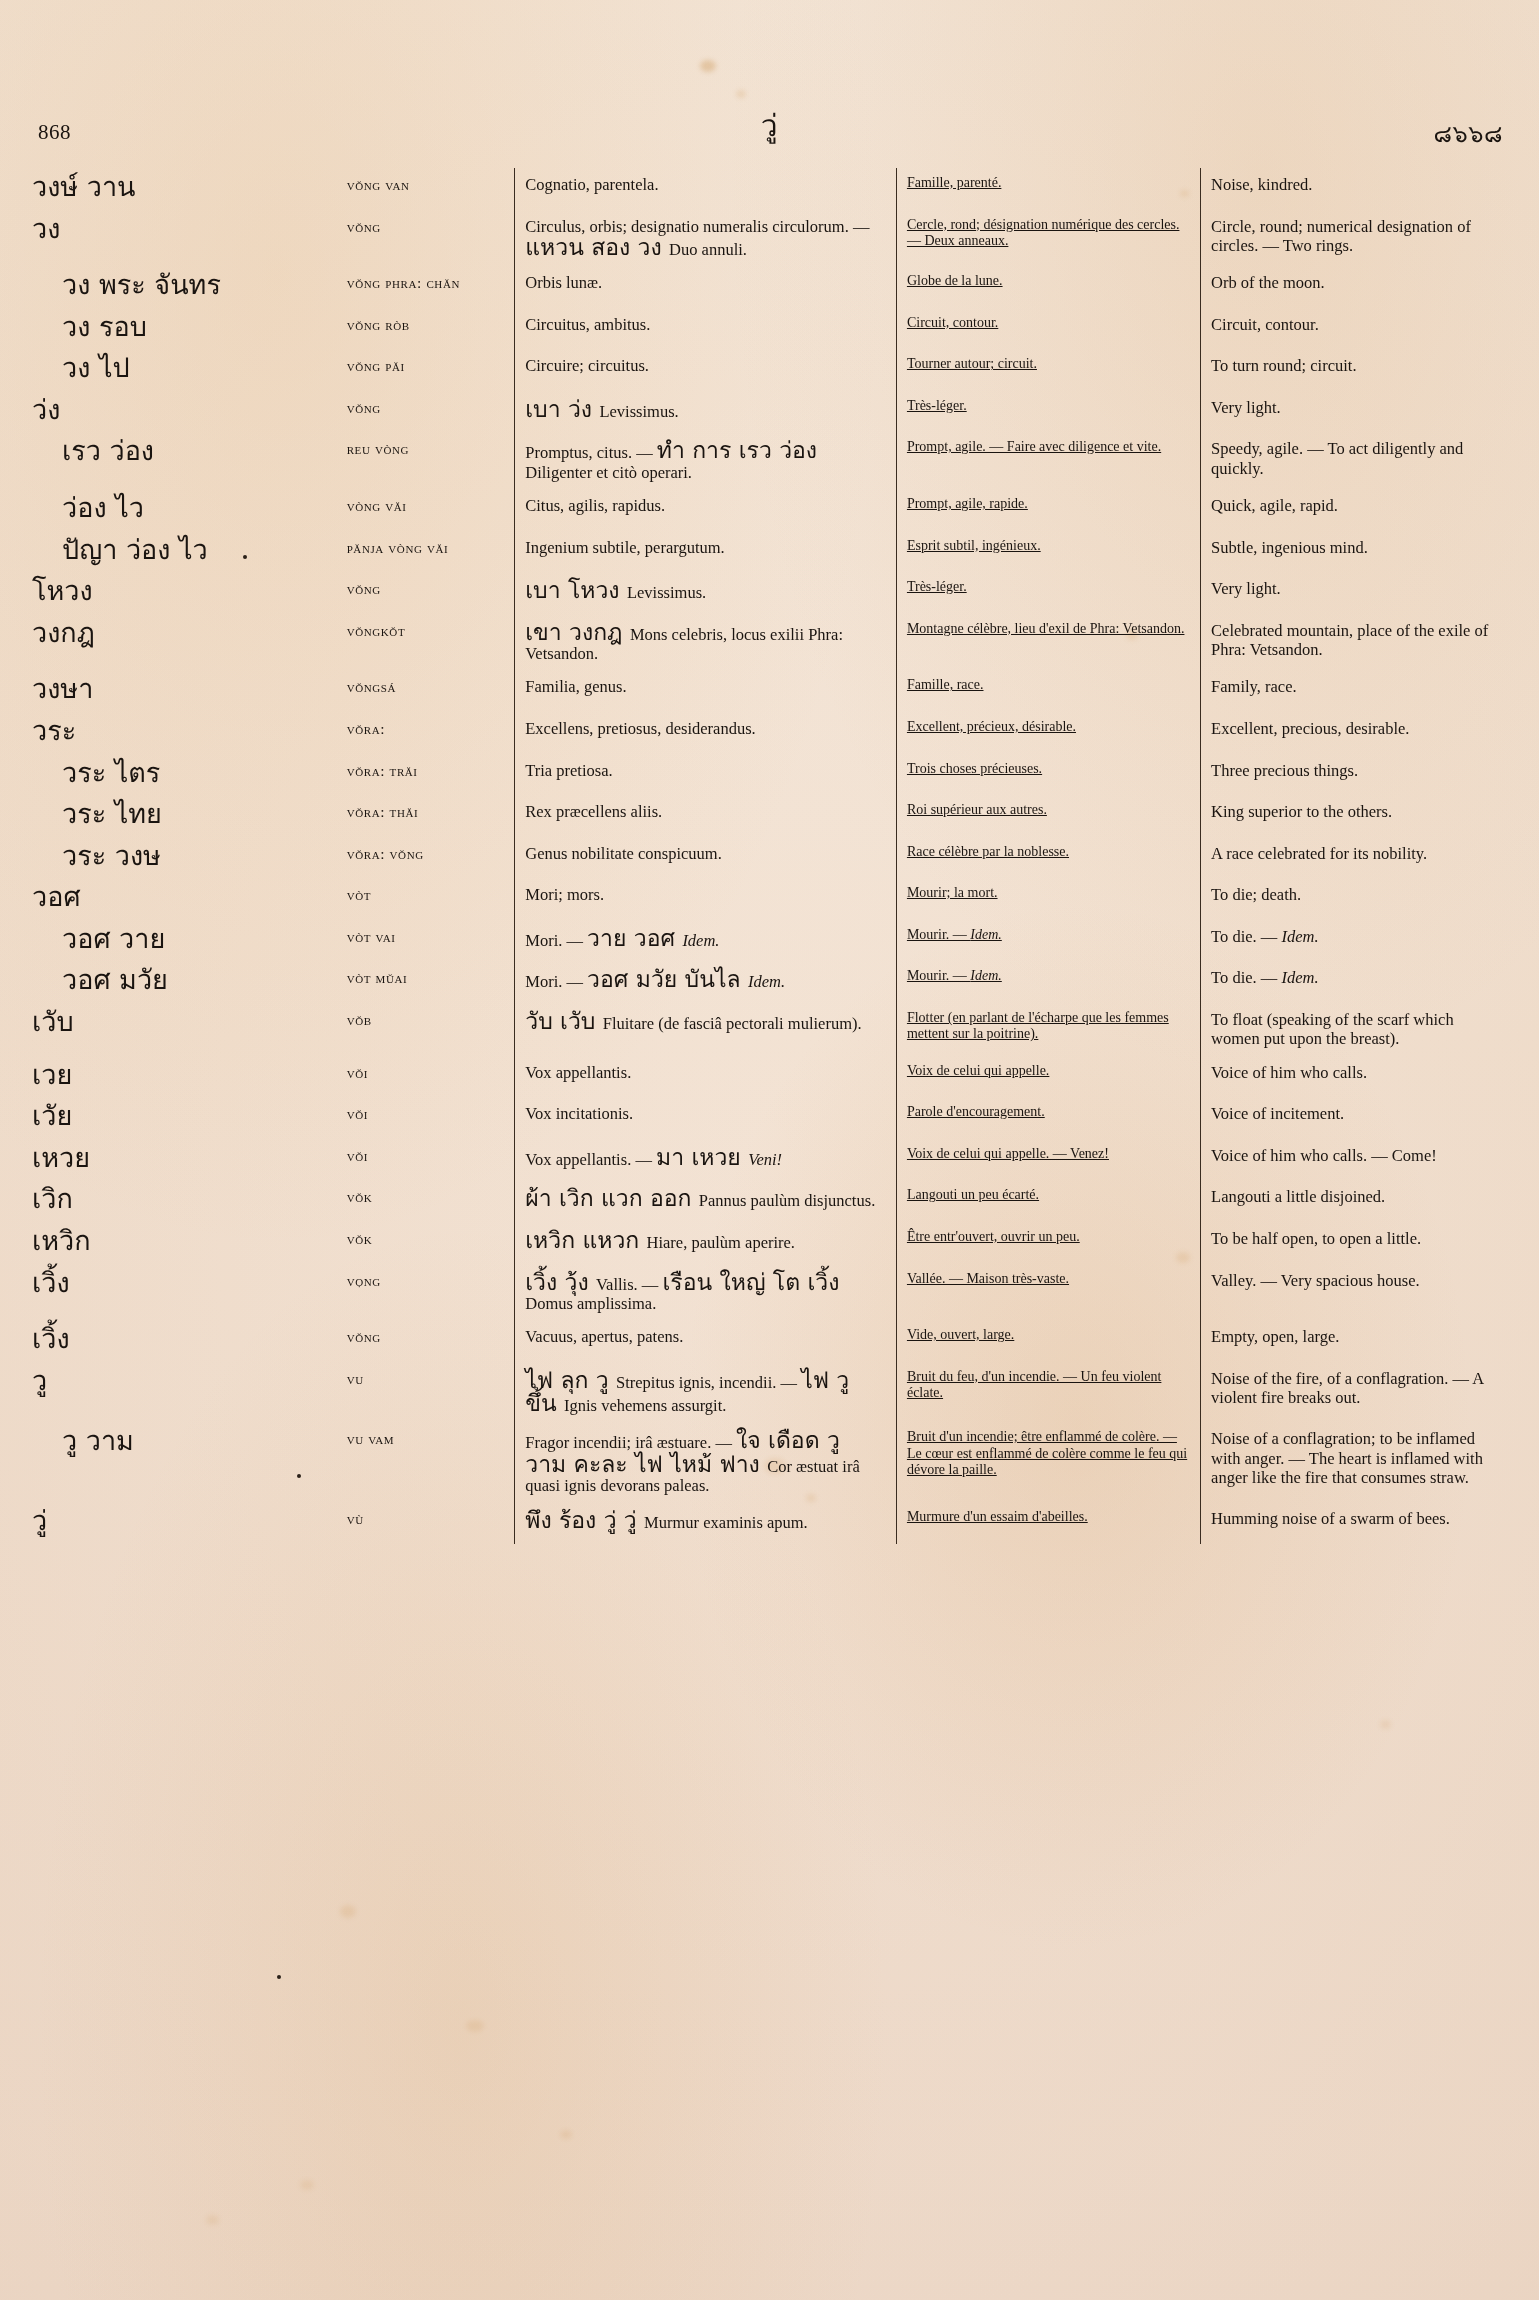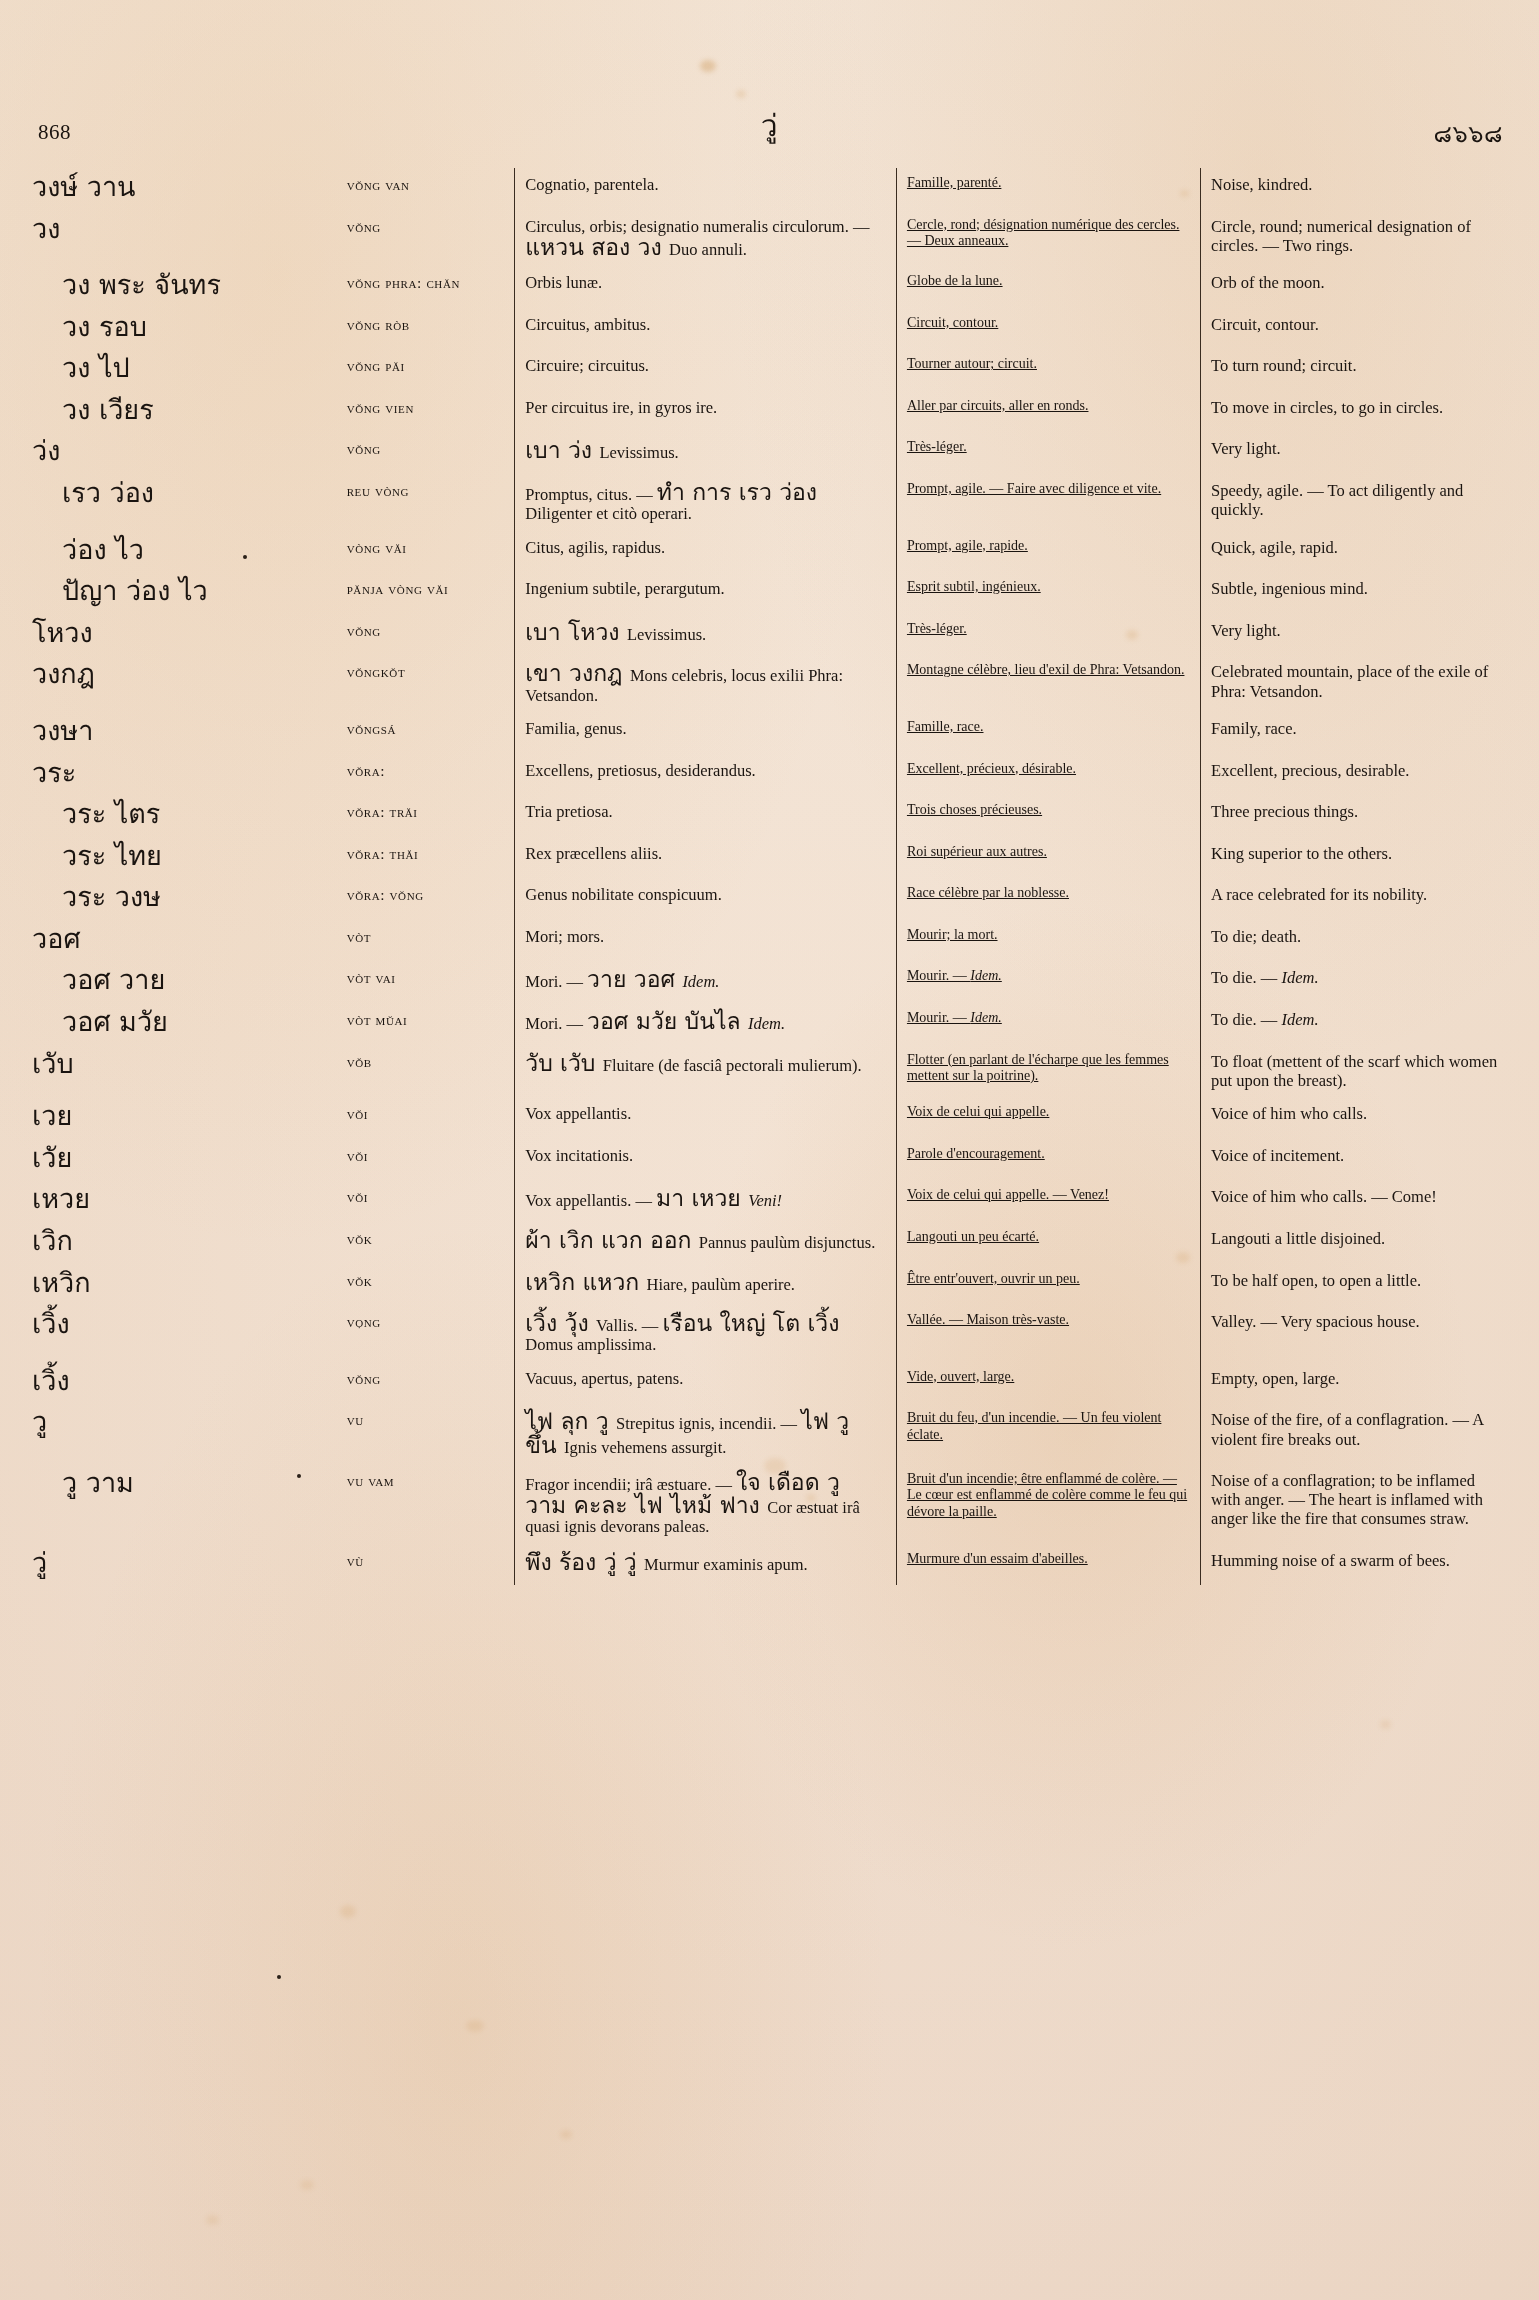--- a/index.html
+++ b/index.html
@@ -195,27 +195,20 @@
           <td class="c-en">Circuit, contour.</td>
         </tr>
         <tr>
           <td class="c-thai ind1">วง ไป</td>
           <td class="c-rom">vŏng păi</td>
           <td class="c-lat">Circuire; circuitus.</td>
           <td class="c-fr">Tourner autour; circuit.</td>
           <td class="c-en">To turn round; circuit.</td>
         </tr>
         <tr>
-          <td class="c-thai ind1">วง เวียร</td>
-          <td class="c-rom">vŏng vien</td>
-          <td class="c-lat">Per circuitus ire, in gyros ire.</td>
-          <td class="c-fr">Aller par circuits, aller en ronds.</td>
-          <td class="c-en">To move in circles, to go in circles.</td>
-        </tr>
-        <tr>
           <td class="c-thai">ว่ง</td>
           <td class="c-rom">vŏng</td>
           <td class="c-lat"><span class="th">เบา ว่ง </span>Levissimus.</td>
           <td class="c-fr">Très-léger.</td>
           <td class="c-en">Very light.</td>
         </tr>
         <tr>
           <td class="c-thai ind1">เรว ว่อง</td>
           <td class="c-rom">reu vòng</td>
           <td class="c-lat">Promptus, citus. — <span class="th">ทำ การ เรว ว่อง </span>Diligenter et citò operari.</td>
@@ -304,21 +297,21 @@
           <td class="c-rom">vòt mŭai</td>
           <td class="c-lat">Mori. — <span class="th">วอศ มวัย บันไล </span><span class="it">Idem.</span></td>
           <td class="c-fr">Mourir. — <span class="it">Idem.</span></td>
           <td class="c-en">To die. — <span class="it">Idem.</span></td>
         </tr>
         <tr>
           <td class="c-thai">เวับ</td>
           <td class="c-rom">vŏb</td>
           <td class="c-lat"><span class="th">วับ เวับ </span>Fluitare (de fasciâ pectorali mulierum).</td>
           <td class="c-fr">Flotter (en parlant de l'écharpe que les femmes mettent sur la poitrine).</td>
-          <td class="c-en">To float (mettent of the scarf which women put upon the breast).</td>
+          <td class="c-en">To float (speaking of the scarf which women put upon the breast).</td>
         </tr>
         <tr>
           <td class="c-thai">เวย</td>
           <td class="c-rom">vŏi</td>
           <td class="c-lat">Vox appellantis.</td>
           <td class="c-fr">Voix de celui qui appelle.</td>
           <td class="c-en">Voice of him who calls.</td>
         </tr>
         <tr>
           <td class="c-thai">เวัย</td>

